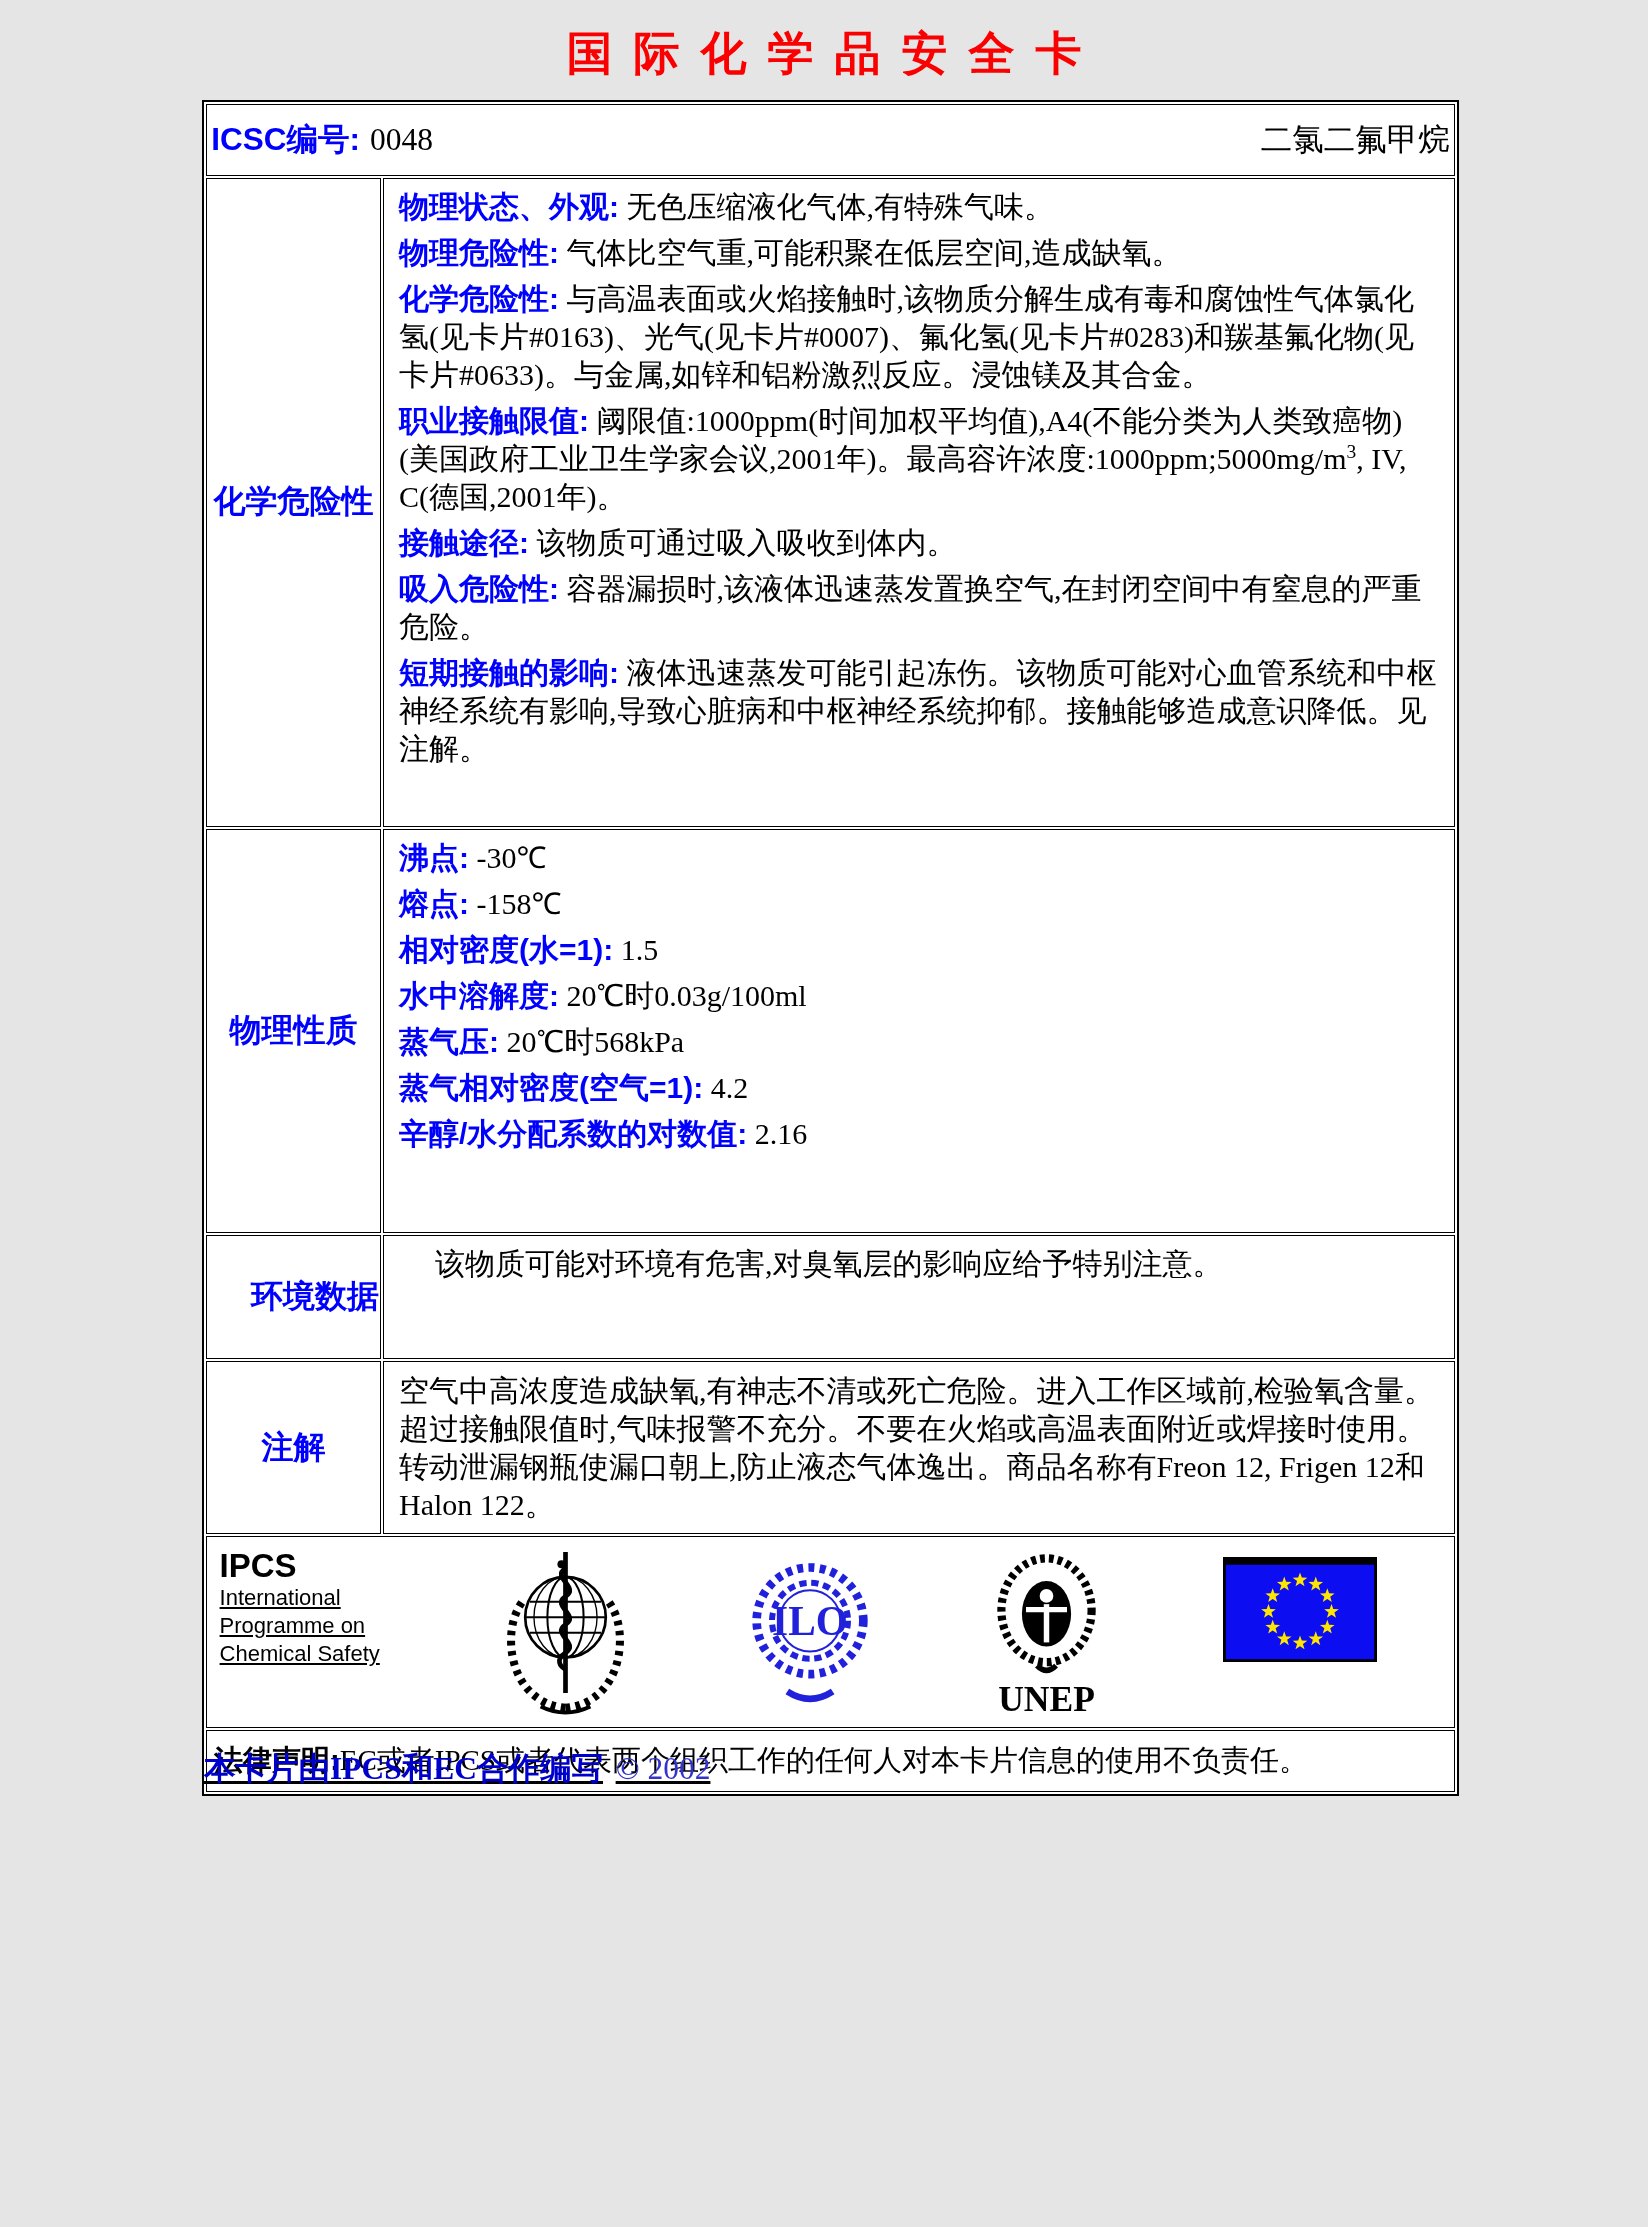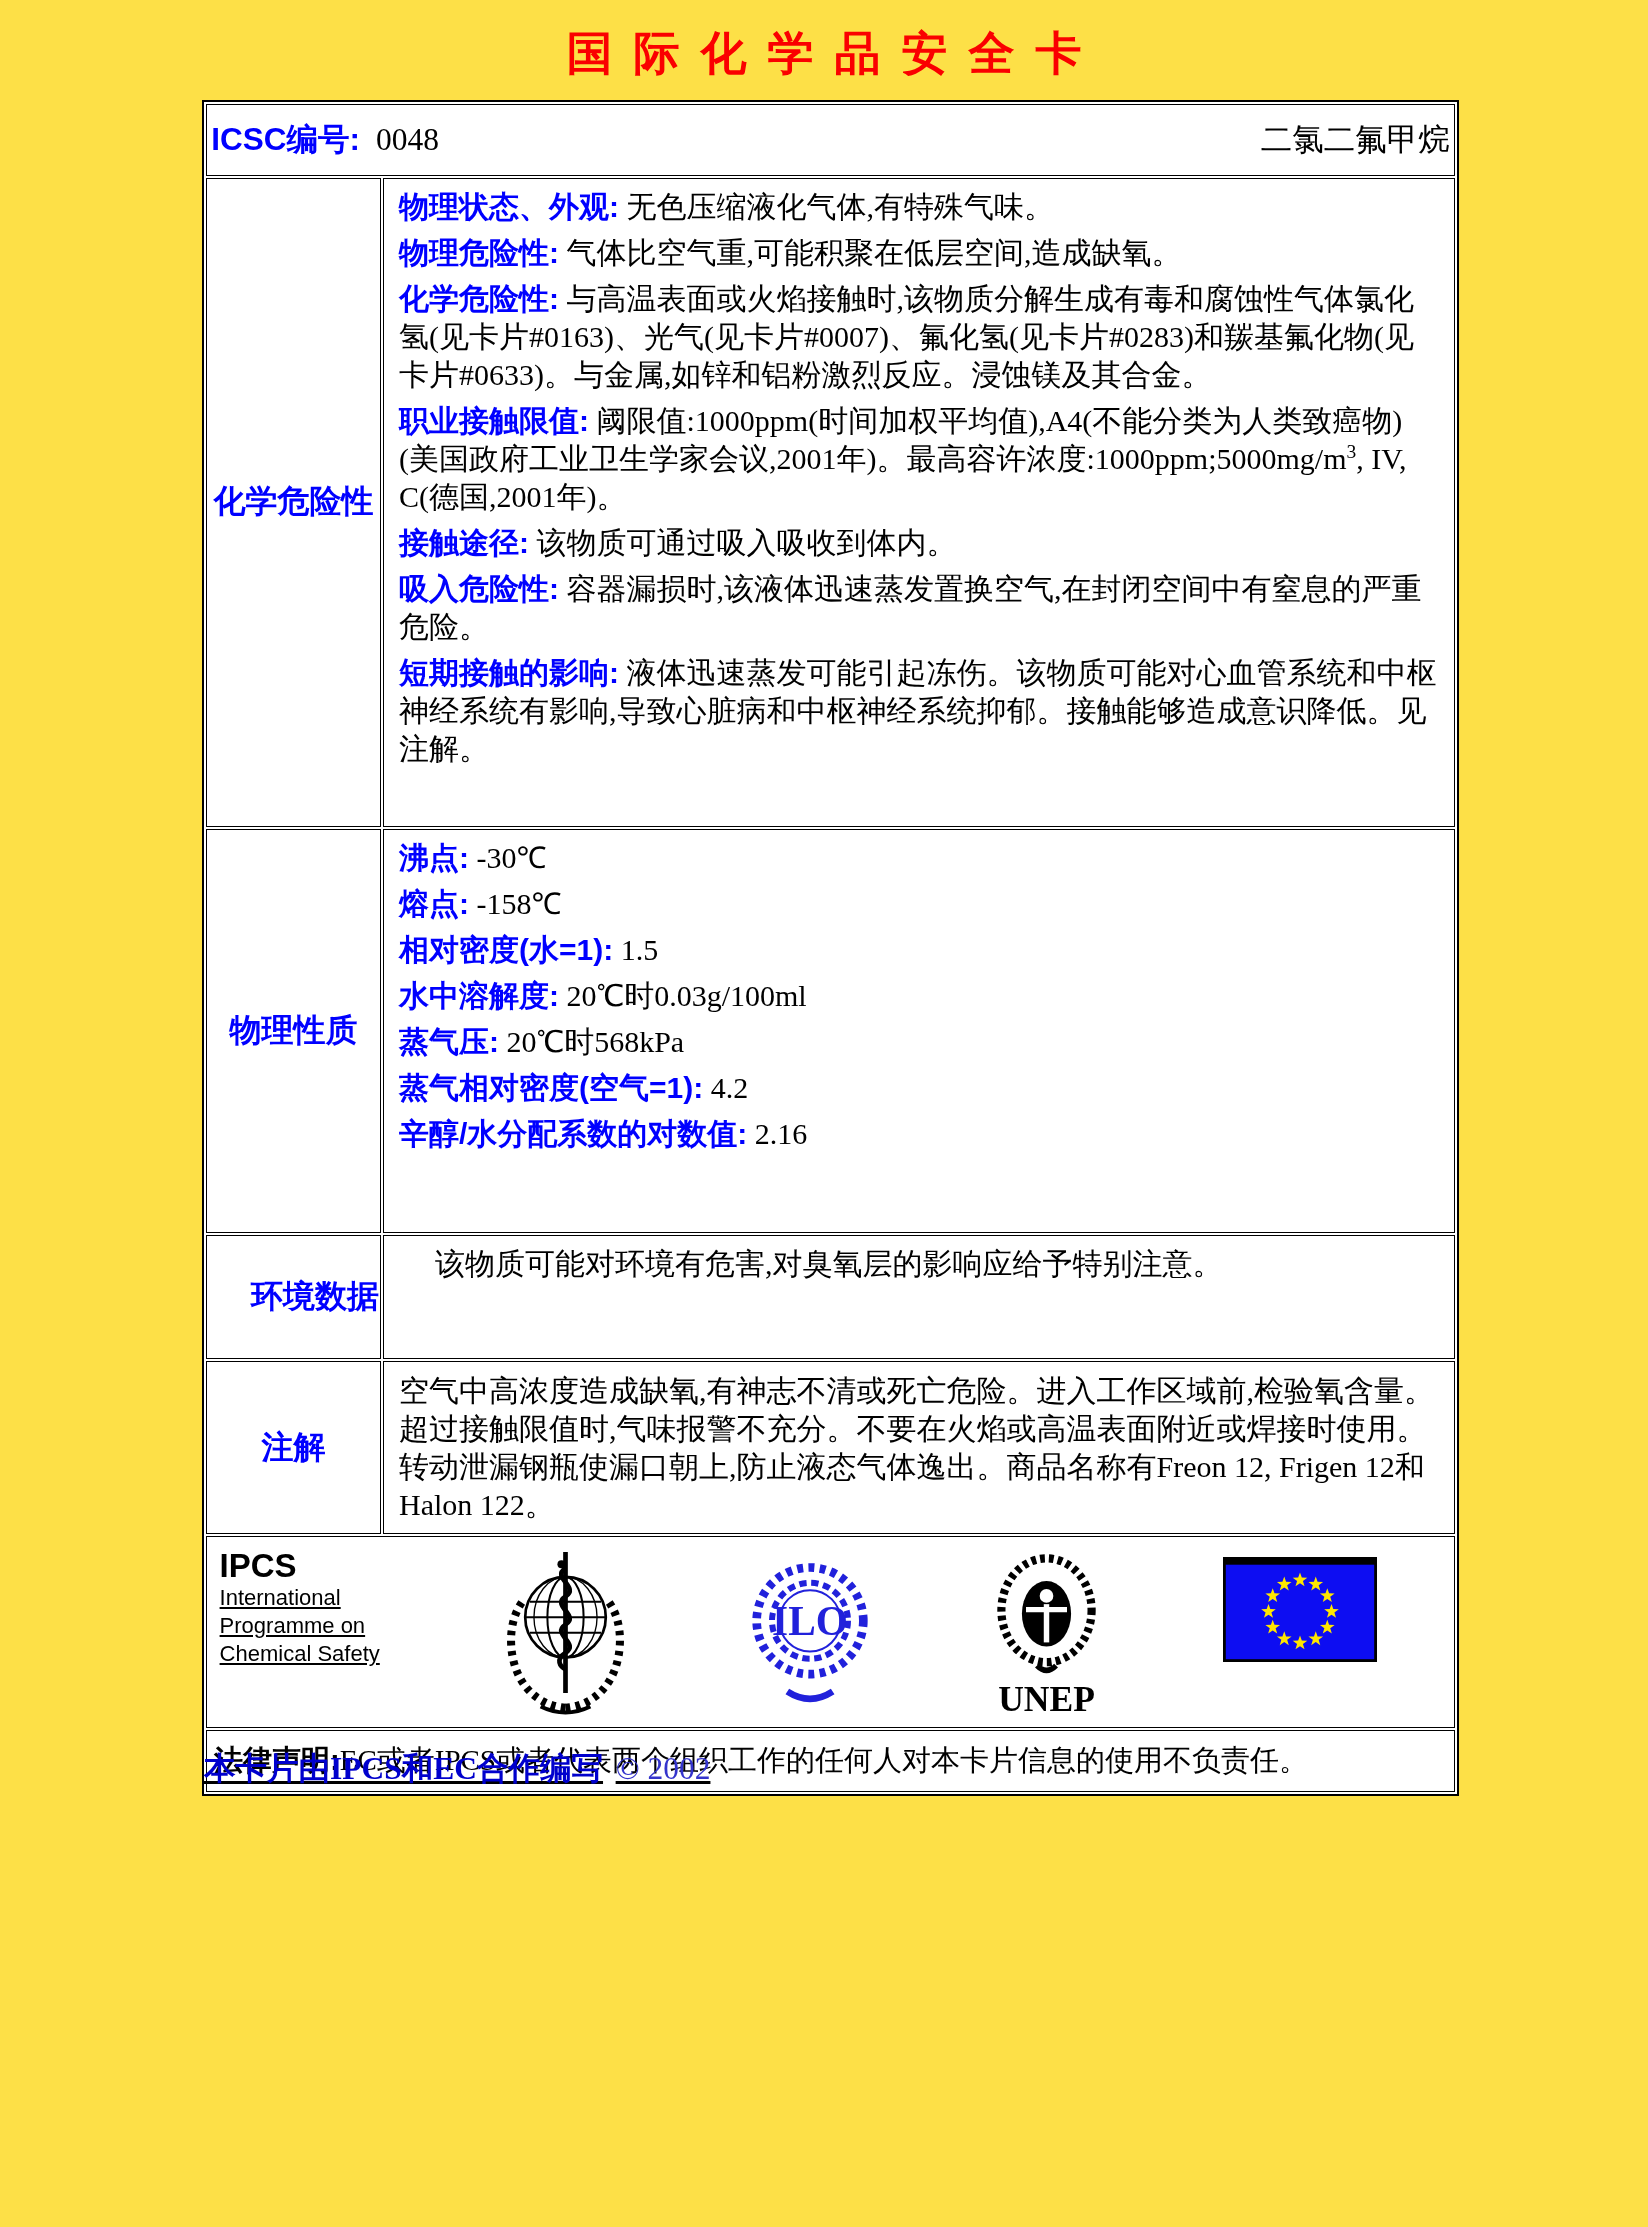--- a/index.html
+++ b/index.html
@@ -1,36 +1,36 @@
 <!DOCTYPE html>
 <html style="font-size:11.2px"><head>
 <meta charset="utf-8">
 <style>
   html,body{margin:0;padding:0;background:#ffffff;}
-  .page{position:relative;width:1648px;height:2227px;background:#fde047;overflow:hidden;
+  .page{position:relative;width:1648px;height:2227px;background:#e5e5e5;overflow:hidden;
         font-family:"Liberation Serif",serif;color:#000;}
   .title{position:absolute;top:29px;left:0;width:100%;margin:0;text-align:center;
          font-family:"Liberation Serif",serif;font-weight:bold;font-size:46px;line-height:49px;
          color:#fa0000;letter-spacing:21px;text-indent:21px;}
   table.card{position:absolute;top:100px;left:202px;width:1257px;table-layout:fixed;
              border-collapse:separate;border-spacing:2.8px;border:2.1px solid #000;background:#fff;}
   td{border:1.4px solid #000;vertical-align:top;padding:1.4px 7px;}
   col.c1{width:175px;}
   tr.r-head td{height:70px;}
   tr.r-important td{height:644px;}
   tr.r-physical td{height:399px;}
   tr.r-env td{height:120px;padding-left:43px;}
   tr.r-notes td{height:148px;}
   tr.r-add td{height:48px;vertical-align:middle;}
   tr.r-logos td{height:190px;padding:0;}
   tr.r-legal td{height:57px;vertical-align:middle;}
   .headcell{display:flex;justify-content:space-between;align-items:center;height:100%;
             font-size:31.5px;padding:0 4.2px;}
   .lbl{color:#0000ff;font-family:"Liberation Sans",sans-serif;font-weight:bold;}
-  .num{color:#000;margin-left:16px;font-family:"Liberation Serif",serif;}
+  .num{color:#000;margin-left:10px;font-family:"Liberation Serif",serif;}
   .label-cell{vertical-align:middle;text-align:center;color:#0000ff;
               font-family:"Liberation Sans",sans-serif;font-weight:bold;font-size:32px;padding:0;}
   .content{font-size:30px;line-height:38px;}
   .para{margin:8px;}
   .label{color:#0000ff;font-family:"Liberation Sans",sans-serif;font-weight:bold;}
   .plain{color:#000;}
   sup.sup{font-size:65%;line-height:0;}
   .logo-row{position:relative;display:flex;align-items:center;justify-content:space-between;
             height:100%;padding:0 77px 0 12.6px;}
   .ipcs{align-self:flex-start;margin-top:11.2px;font-family:"Liberation Sans",sans-serif;color:#000;}

